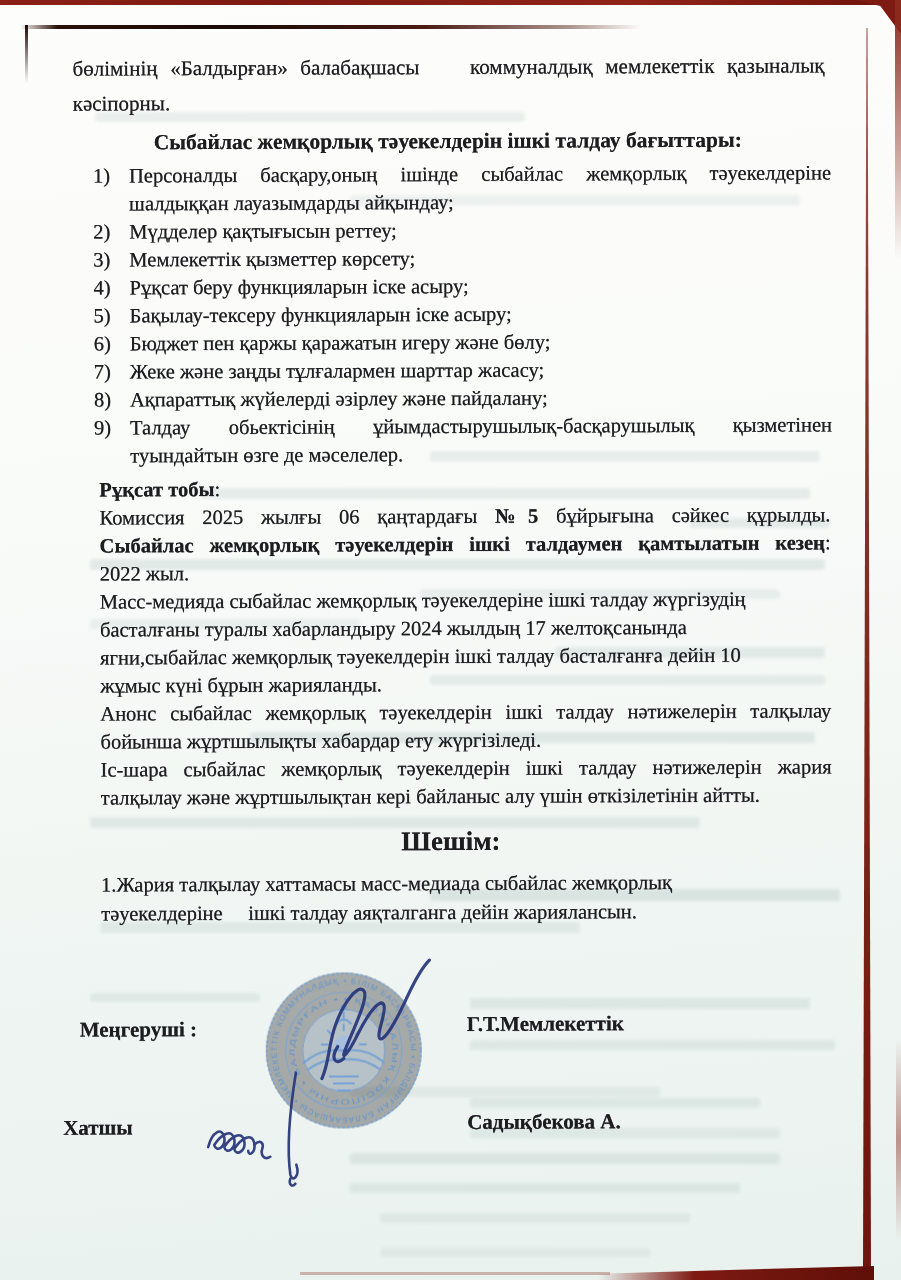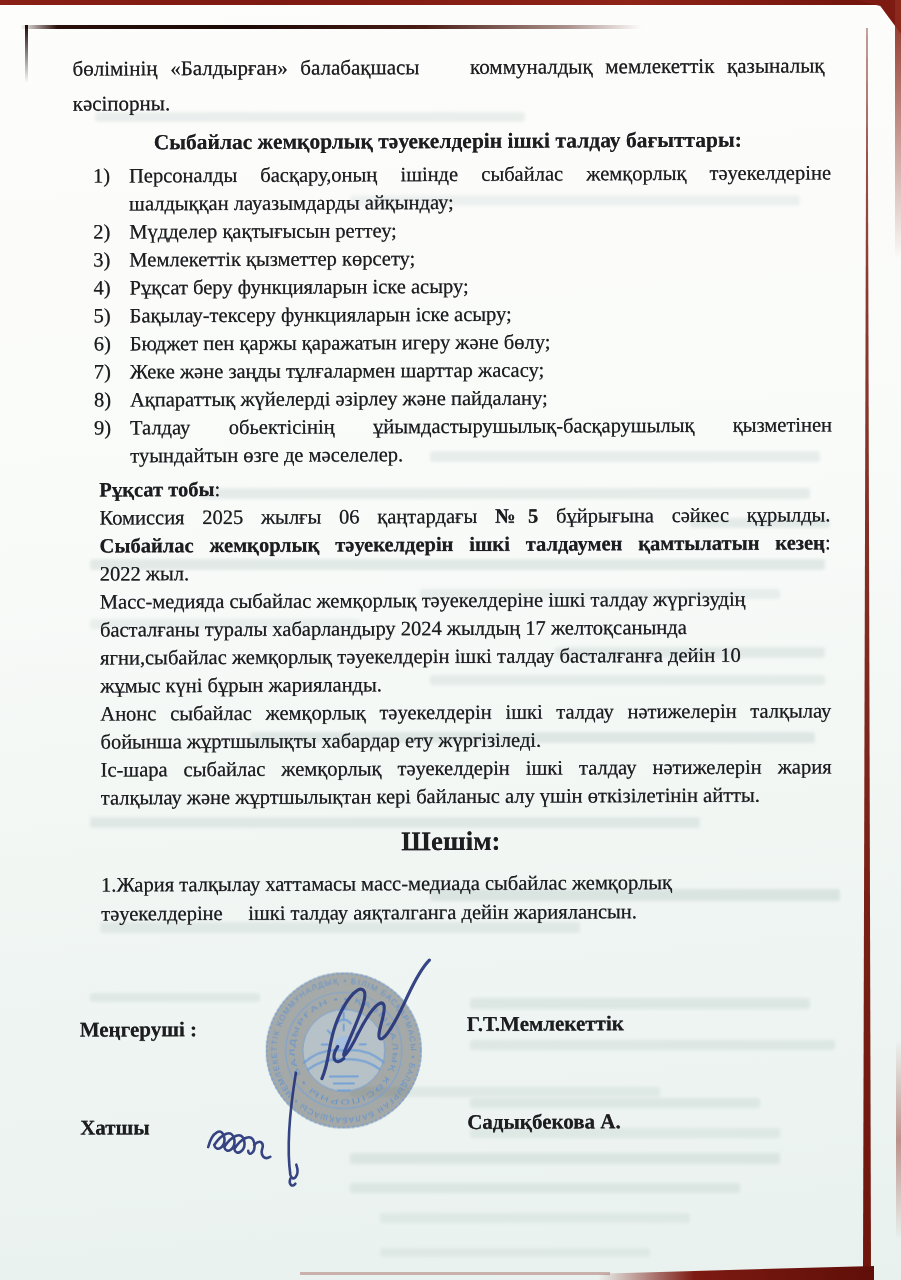--- a/index.html
+++ b/index.html
@@ -34,21 +34,21 @@
 
   .decision-heading{ position:absolute; left:60px; width:780px; top:826px; text-align:center;
                      font-size:27px; font-weight:700; text-shadow:0 0 .6px rgba(10,10,20,.7); }
   .decision{ position:absolute; left:100px; width:731px; top:869px; }
   .decision .ln{ line-height:29px; }
 
   .sig{ position:absolute; font-weight:700; font-size:21px;
         text-shadow:0 0 .5px rgba(15,15,25,.6), .4px .4px 0 rgba(15,15,25,.22); }
   #sig-label-1{ left:78px;  top:1016px; }
   #sig-name-1 { left:465px; top:1012px; }
-  #sig-label-2{ left:78px;  top:1114px; }
+  #sig-label-2{ left:61px;  top:1114px; }
   #sig-name-2 { left:465px; top:1110px; }
 
   
   .b-topedge{ position:absolute; left:0; top:0; width:901px; height:5px;
     background:linear-gradient(90deg,#8a2016 0%,#7d1a12 30%,#8f2418 70%,#6f130c 100%); }
   .b-tr-wedge{ position:absolute; right:0; top:0; width:46px; height:34px; background:#7d1a12;
     clip-path:polygon(0 0,100% 0,100% 100%,55% 18%); }
   .b-topline{ position:absolute; left:20px; top:25px; width:622px; height:3.5px; border-radius:2px;
     background:linear-gradient(90deg,rgba(60,20,14,0) 0%,#2a100a 6%,#1a0906 35%,#4a1c14 65%,rgba(90,40,30,.5) 88%,rgba(90,40,30,0) 100%); }
   .b-leftstub{ position:absolute; left:25px; top:25px; width:2.5px; height:58px;

